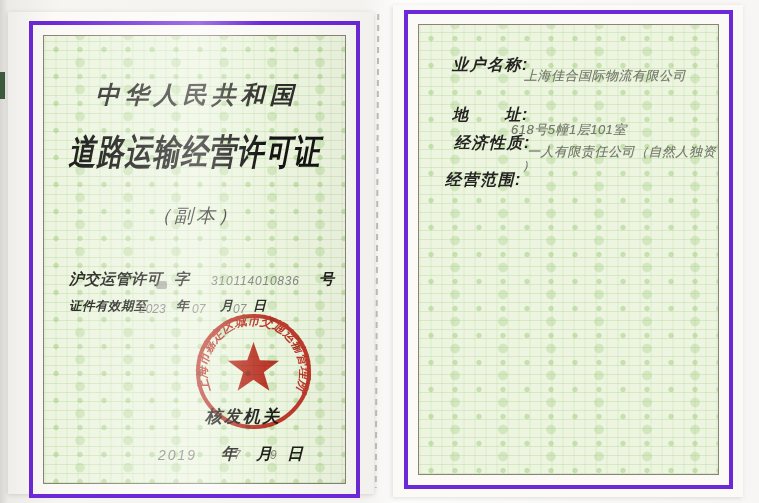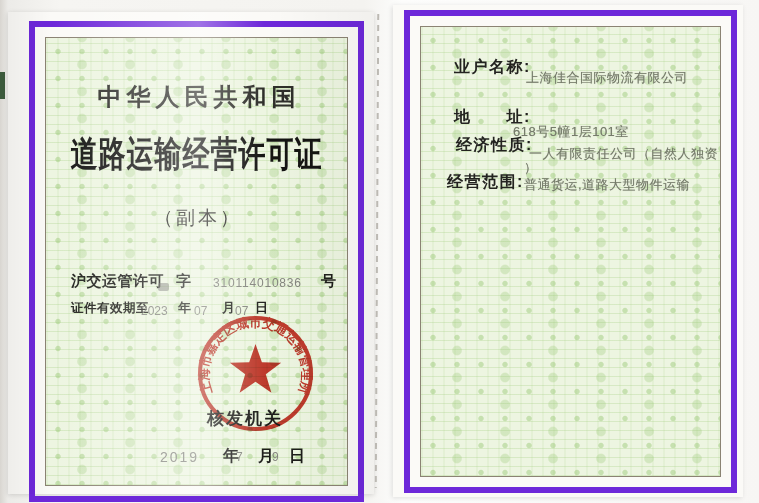--- a/index.html
+++ b/index.html
@@ -12,21 +12,21 @@
   .page-left{left:8px;top:12px;width:366px;height:482px;
              box-shadow:0 1px 5px rgba(0,0,0,.14);}
   .page-right{left:393px;top:5px;width:350px;height:492px;
               box-shadow:-1px 1px 5px rgba(0,0,0,.12);}
   .gutter-tear{position:absolute;left:376px;top:14px;width:2px;height:474px;
                background:repeating-linear-gradient(180deg,#bcb9b3 0 6px,rgba(0,0,0,0) 6px 11px);
                transform:rotate(.3deg);}
   .frame{position:absolute;background:#b6afa0
          repeating-linear-gradient(90deg,rgba(255,255,255,.95) 0 2px,rgba(0,0,0,0) 2px 5px,rgba(255,255,255,.7) 5px 6px,rgba(0,0,0,0) 6px 9px),
          repeating-linear-gradient(0deg,rgba(255,255,255,.85) 0 2px,rgba(0,0,0,0) 2px 5px,rgba(255,255,255,.55) 5px 7px,rgba(0,0,0,0) 7px 9px);
-         border:6px solid #6d28d9;}
+         border:4px solid #6d28d9;font-style:italic;}
   .frame-left{left:21px;top:9px;width:323px;height:469px;}
   .frame-right{left:11px;top:5px;width:321px;height:471px;}
   .green{position:absolute;inset:10px;border:1px solid #8b8373;
          background-color:#edf5e1;
          background-image:
            radial-gradient(circle,rgba(151,198,114,.45) 2.2px,rgba(151,198,114,0) 3.2px),
            radial-gradient(circle,rgba(151,198,114,.30) 4.2px,rgba(151,198,114,0) 5.4px),
            repeating-linear-gradient(0deg,rgba(163,206,128,.30) 0 1.3px,rgba(0,0,0,0) 1.3px 9px),
            repeating-linear-gradient(90deg,rgba(163,206,128,.12) 0 2px,rgba(0,0,0,0) 2px 11px);
          background-size:24px 27px,48px 27px,auto,auto;
@@ -131,17 +131,16 @@
         <div class="abs fld-value f0v">上海佳合国际物流有限公司</div>
 
         <div class="abs fld-label f1l">地　　址:</div>
         <div class="abs fld-value f1v2">618号5幢1层101室</div>
 
         <div class="abs fld-value f2v">一人有限责任公司（自然人独资</div>
         <div class="abs fld-label f2l">经济性质:</div>
         <div class="abs fld-value f2v2">）</div>
 
         <div class="abs fld-label f3l">经营范围:</div>
-        <div class="abs fld-value f3v">普通货运,道路大型物件运输</div>
       </div>
     </div>
   </div>
 </div>
 
 </body></html>

